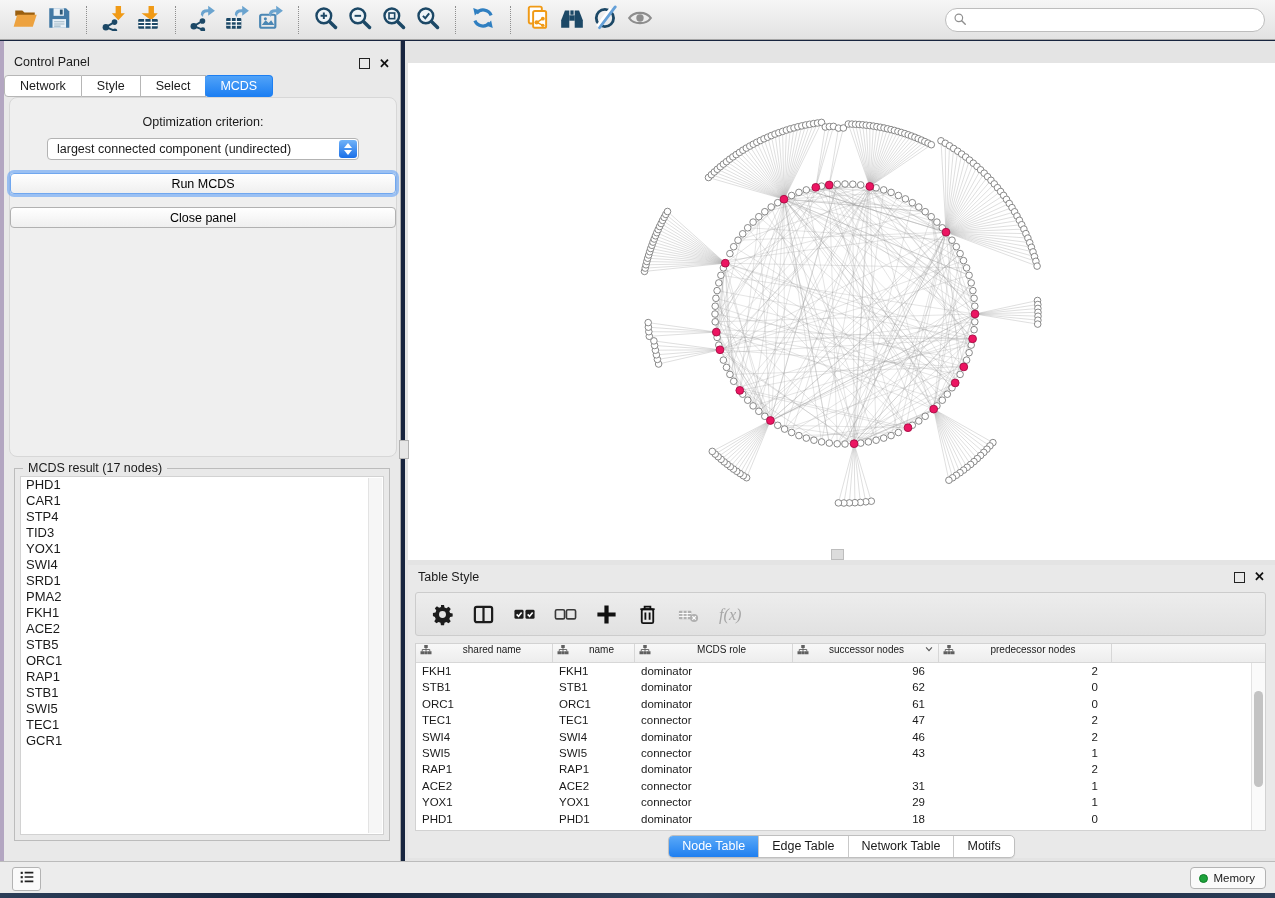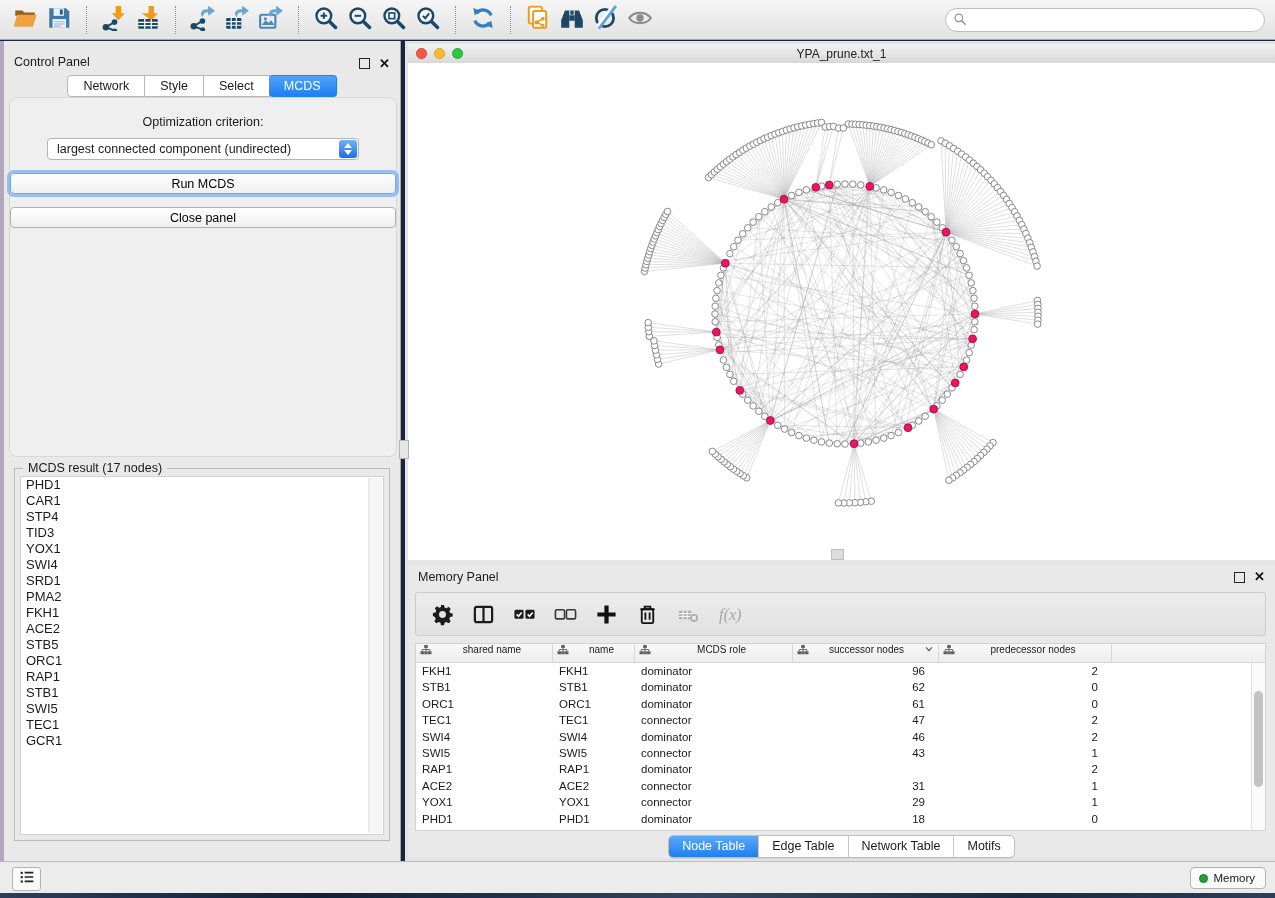--- a/index.html
+++ b/index.html
@@ -20,21 +20,21 @@
   .sliver-left{position:absolute;left:0;top:41px;width:4px;height:852px;background:#b3a6c1;}
   .sliver-bottom{position:absolute;left:0;top:893px;width:1275px;height:5px;
     background:linear-gradient(90deg,#2c3e58,#121f39 25%,#33455e 55%,#1a2942 80%,#2c3e58);}
   
   .control-panel{position:absolute;left:4px;top:41px;width:397px;height:820px;
     background:#e9e9e9;border-right:1px solid #a9a9a9;box-sizing:border-box;}
   .cp-title-row{height:26px;display:flex;align-items:flex-end;padding:2px 10px 0;font-size:12.5px;}
   .win-btns{margin-left:auto;display:flex;align-items:center;gap:9px;}
   .float-glyph{width:9px;height:9px;border:1.6px solid #222;display:inline-block;}
   .close-glyph{font-size:13px;font-weight:bold;color:#111;line-height:10px;}
-  .cp-tabs{display:flex;justify-content:center;margin-top:6px;}
+  .cp-tabs{display:flex;margin-top:6px;}
   .cp-tab{height:20px;line-height:20px;padding:0 15px;font-size:12.5px;background:#fff;
     border:1px solid #b6b6b6;border-left:none;cursor:default;}
   .cp-tab:first-child{border-left:1px solid #b6b6b6;border-radius:4px 0 0 4px;}
   .cp-tab.selected{background:linear-gradient(#51a3f8,#1d7ff2);color:#fff;border-color:#1d7ff2;
     border-radius:4px;margin-left:-1px;}
   .cp-box{position:absolute;left:5px;top:56px;width:386px;height:358px;background:#efefef;
     border:1px solid #d7d7d7;border-radius:8px;}
   .opt-label{text-align:center;margin-top:17px;font-size:12.5px;}
   .combo{margin:9px auto 0;width:312px;height:22px;position:relative;background:#fff;
     border:1px solid #b3b3b3;border-radius:4px;font-size:12.5px;line-height:20px;
@@ -316,28 +316,20 @@
         <div class="result-item">RAP1</div>
         <div class="result-item">STB1</div>
         <div class="result-item">SWI5</div>
         <div class="result-item">TEC1</div>
         <div class="result-item">GCR1</div>
       </div>
   </div>
 </div>
 
 <div class="network-window">
-  <div class="net-titlebar">
-    <span class="traffic">
-      <span class="tl-dot tl-red"></span>
-      <span class="tl-dot tl-yellow"></span>
-      <span class="tl-dot tl-green"></span>
-    </span>
-    <span>YPA_prune.txt_1</span>
-  </div>
   <div class="net-canvas">
     <svg id="net-svg" width="867" height="497" viewBox="0 0 867 497">
         <g stroke="#989898" stroke-width="0.5" stroke-opacity="0.5">
           <line x1="317.3" y1="200.2" x2="421.3" y2="121.9"></line>
           <line x1="317.3" y1="200.2" x2="325.7" y2="318.3"></line>
           <line x1="317.3" y1="200.2" x2="539.3" y2="331.2"></line>
           <line x1="317.3" y1="200.2" x2="321.9" y2="311.4"></line>
           <line x1="317.3" y1="200.2" x2="356.8" y2="353.3"></line>
           <line x1="317.3" y1="200.2" x2="517.2" y2="148.7"></line>
           <line x1="317.3" y1="200.2" x2="307.9" y2="266.7"></line>
@@ -1017,21 +1009,21 @@
           <circle cx="312.0" cy="286.8" r="3.9" fill="#ec1562" stroke="#a50d44" stroke-width="0.9"></circle>
           <circle cx="308.3" cy="269.1" r="3.9" fill="#ec1562" stroke="#a50d44" stroke-width="0.9"></circle>
         </g>
       </svg>
   </div>
   <div class="h-grip"></div>
 </div>
 
 <div class="table-panel">
   <div class="tp-title-row">
-    <span>Memory Panel</span>
+    <span>Table Style</span>
     <span class="win-btns">
       <span class="float-glyph"></span>
       <span class="close-glyph">✕</span>
     </span>
   </div>
   <div class="tp-toolbar" id="tp-toolbar">
       <span class="tp-icon">
         <svg viewBox="0 0 24 24" width="23" height="23">
           <path fill="#1c1c1c" d="M10.4 2h3.2l.5 2.7 2 .8 2.3-1.5 2.2 2.2-1.5 2.3.8 2 2.7.5v3.2l-2.7.5-.8 2 1.5 2.3-2.2 2.2-2.3-1.5-2 .8-.5 2.7h-3.2l-.5-2.7-2-.8-2.3 1.5-2.2-2.2 1.5-2.3-.8-2L2 13.6v-3.2l2.7-.5.8-2-1.5-2.3 2.2-2.2 2.3 1.5 2-.8z"></path>
           <circle cx="12" cy="12" r="3.6" fill="#e5e5e5"></circle>

